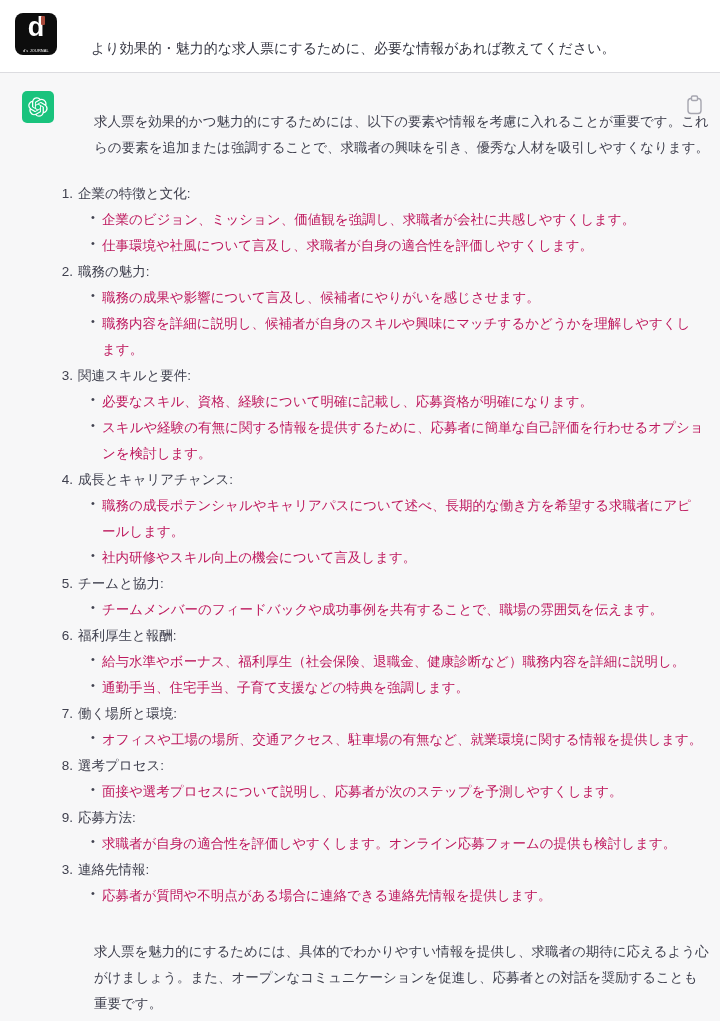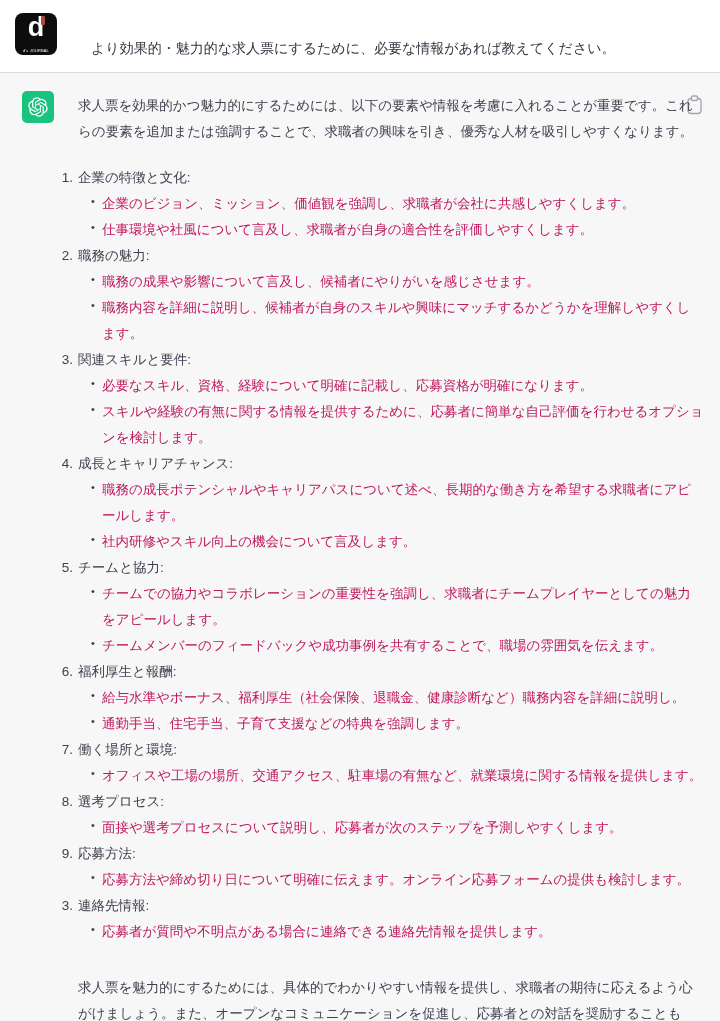--- a/index.html
+++ b/index.html
@@ -44,21 +44,21 @@
     position:absolute;left:22px;top:18px;width:32px;height:32px;
     background:#19c37d;border-radius:5px;display:flex;
     align-items:center;justify-content:center;
   }
   .copy-btn{
     position:absolute;right:16px;top:22px;width:20px;height:22px;
     background:transparent;border:none;padding:0;cursor:pointer;
   }
   .assistant-content{position:relative;}
   .intro,.outro{
-    margin:0;font-size:13.5px;line-height:26px;color:#40414f;width:616px;
+    margin:16px;font-size:13.5px;line-height:26px;color:#40414f;width:616px;
   }
   .outro{margin-top:30px;}
   .list{margin:20px 0 0 0;padding:0;}
   .li-head{
     position:relative;font-size:13.5px;line-height:26px;color:#40414f;
   }
   .li-num{
     position:absolute;left:-33px;top:0;width:28px;text-align:right;
     color:#40414f;
   }
@@ -108,30 +108,29 @@
         <div class="li-head"><span class="li-num">2.</span><span>職務の魅力:</span></div>
         <div class="bullet-row">職務の成果や影響について言及し、候補者にやりがいを感じさせます。</div>
         <div class="bullet-row">職務内容を詳細に説明し、候補者が自身のスキルや興味にマッチするかどうかを理解しやすくします。</div>
         <div class="li-head"><span class="li-num">3.</span><span>関連スキルと要件:</span></div>
         <div class="bullet-row">必要なスキル、資格、経験について明確に記載し、応募資格が明確になります。</div>
         <div class="bullet-row">スキルや経験の有無に関する情報を提供するために、応募者に簡単な自己評価を行わせるオプションを検討します。</div>
         <div class="li-head"><span class="li-num">4.</span><span>成長とキャリアチャンス:</span></div>
         <div class="bullet-row">職務の成長ポテンシャルやキャリアパスについて述べ、長期的な働き方を希望する求職者にアピールします。</div>
         <div class="bullet-row">社内研修やスキル向上の機会について言及します。</div>
         <div class="li-head"><span class="li-num">5.</span><span>チームと協力:</span></div>
-        <div class="bullet-row">チームでの協力やコラボレーションの重要性を強調し、求職者にチームプレイヤーとしての魅力をアピールします。</div>
         <div class="bullet-row">チームメンバーのフィードバックや成功事例を共有することで、職場の雰囲気を伝えます。</div>
         <div class="li-head"><span class="li-num">6.</span><span>福利厚生と報酬:</span></div>
         <div class="bullet-row">給与水準やボーナス、福利厚生（社会保険、退職金、健康診断など）職務内容を詳細に説明し。</div>
         <div class="bullet-row">通勤手当、住宅手当、子育て支援などの特典を強調します。</div>
         <div class="li-head"><span class="li-num">7.</span><span>働く場所と環境:</span></div>
         <div class="bullet-row">オフィスや工場の場所、交通アクセス、駐車場の有無など、就業環境に関する情報を提供します。</div>
         <div class="li-head"><span class="li-num">8.</span><span>選考プロセス:</span></div>
         <div class="bullet-row">面接や選考プロセスについて説明し、応募者が次のステップを予測しやすくします。</div>
         <div class="li-head"><span class="li-num">9.</span><span>応募方法:</span></div>
-        <div class="bullet-row">応募方法や締め切り日について明確に伝えます。オンライン応募フォームの提供も検討します。</div>
+        <div class="bullet-row">求職者が自身の適合性を評価しやすくします。オンライン応募フォームの提供も検討します。</div>
         <div class="li-head"><span class="li-num">3.</span><span>連絡先情報:</span></div>
         <div class="bullet-row">応募者が質問や不明点がある場合に連絡できる連絡先情報を提供します。</div>
       </div>
 
     <p class="outro">求人票を魅力的にするためには、具体的でわかりやすい情報を提供し、求職者の期待に応えるよう心がけましょう。また、オープンなコミュニケーションを促進し、応募者との対話を奨励することも重要です。</p>
   </div>
 </section>
 
 </body></html>

